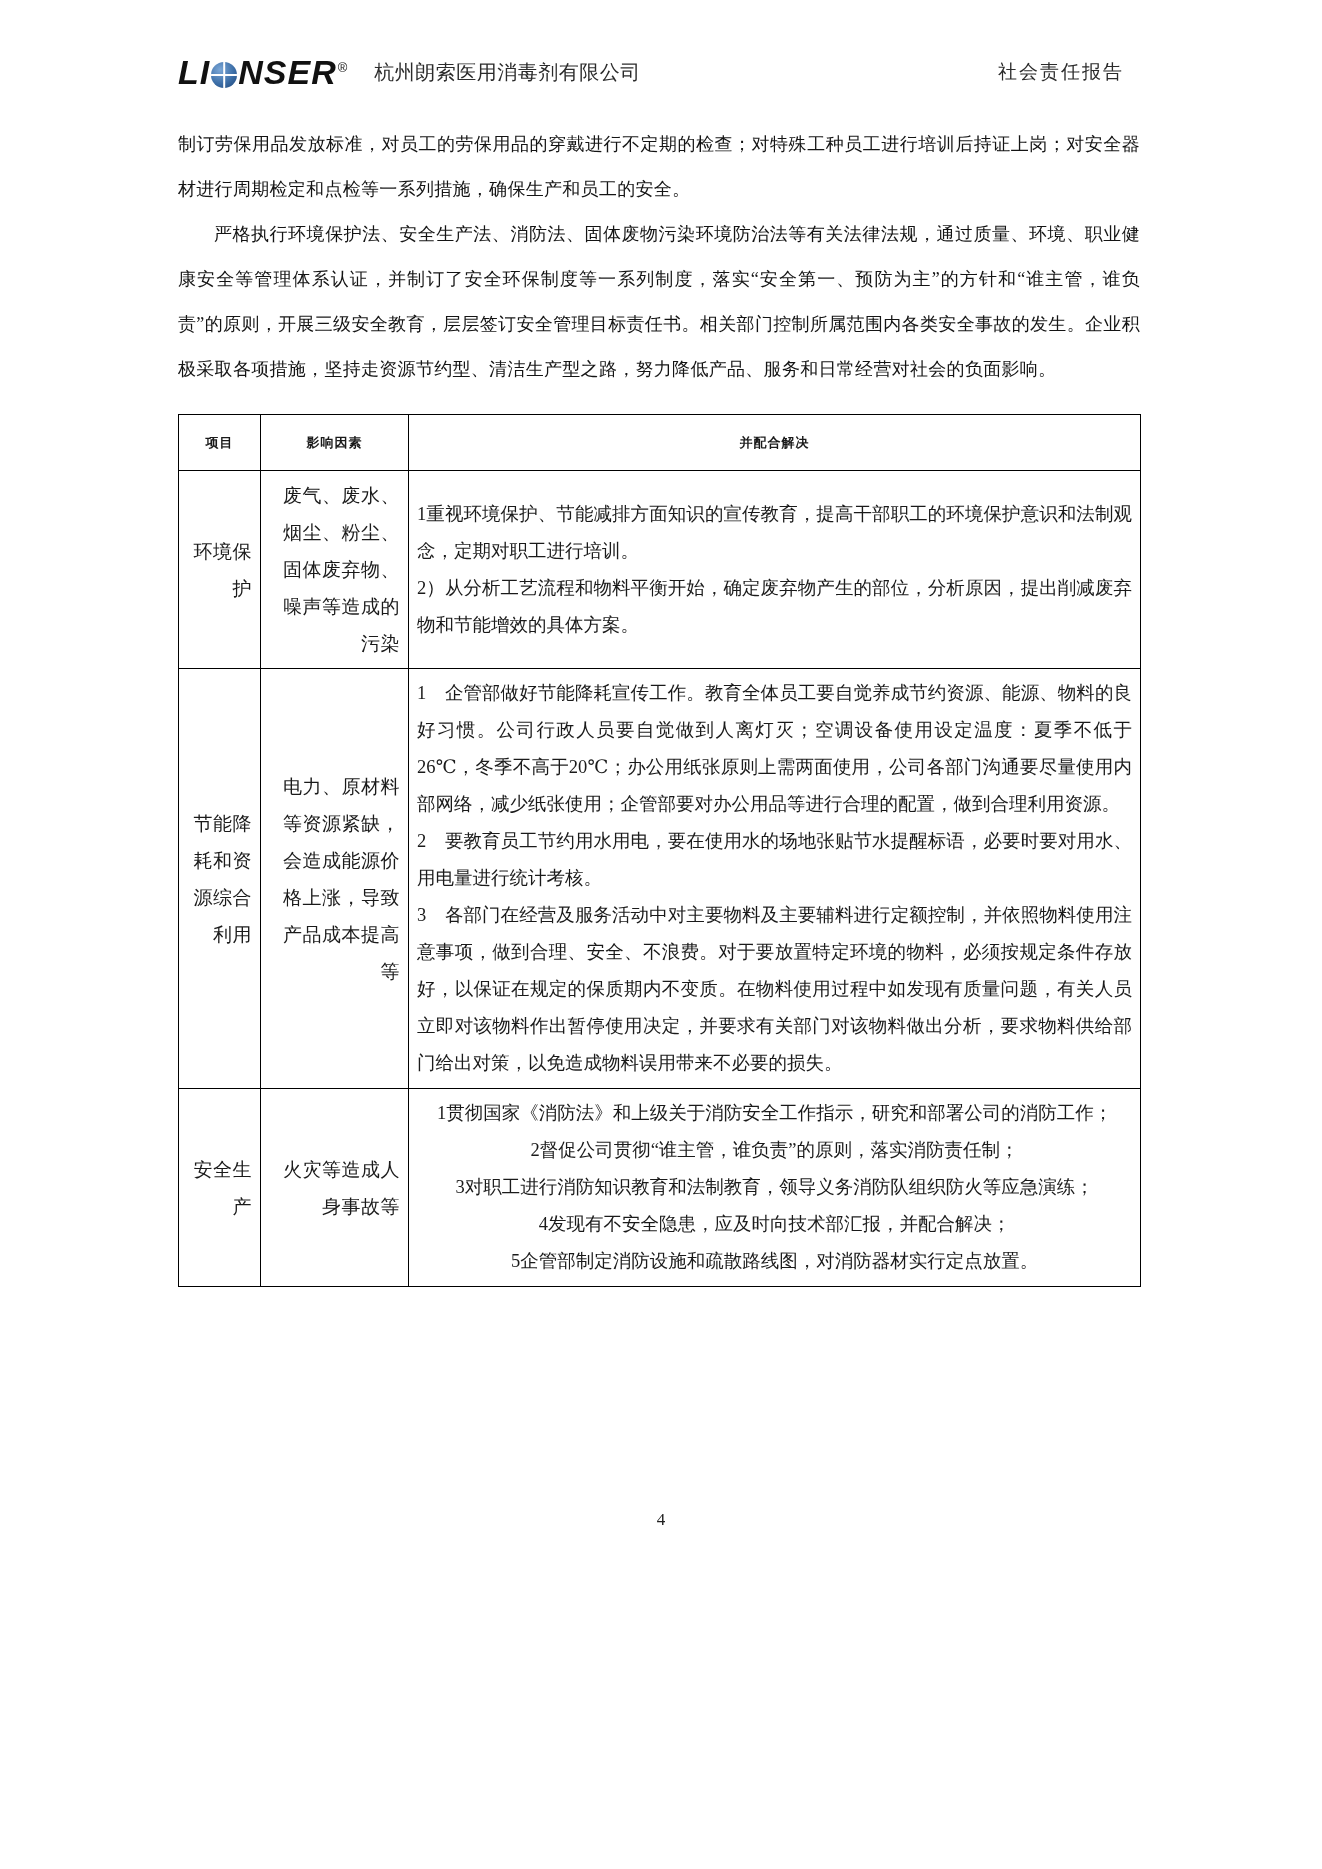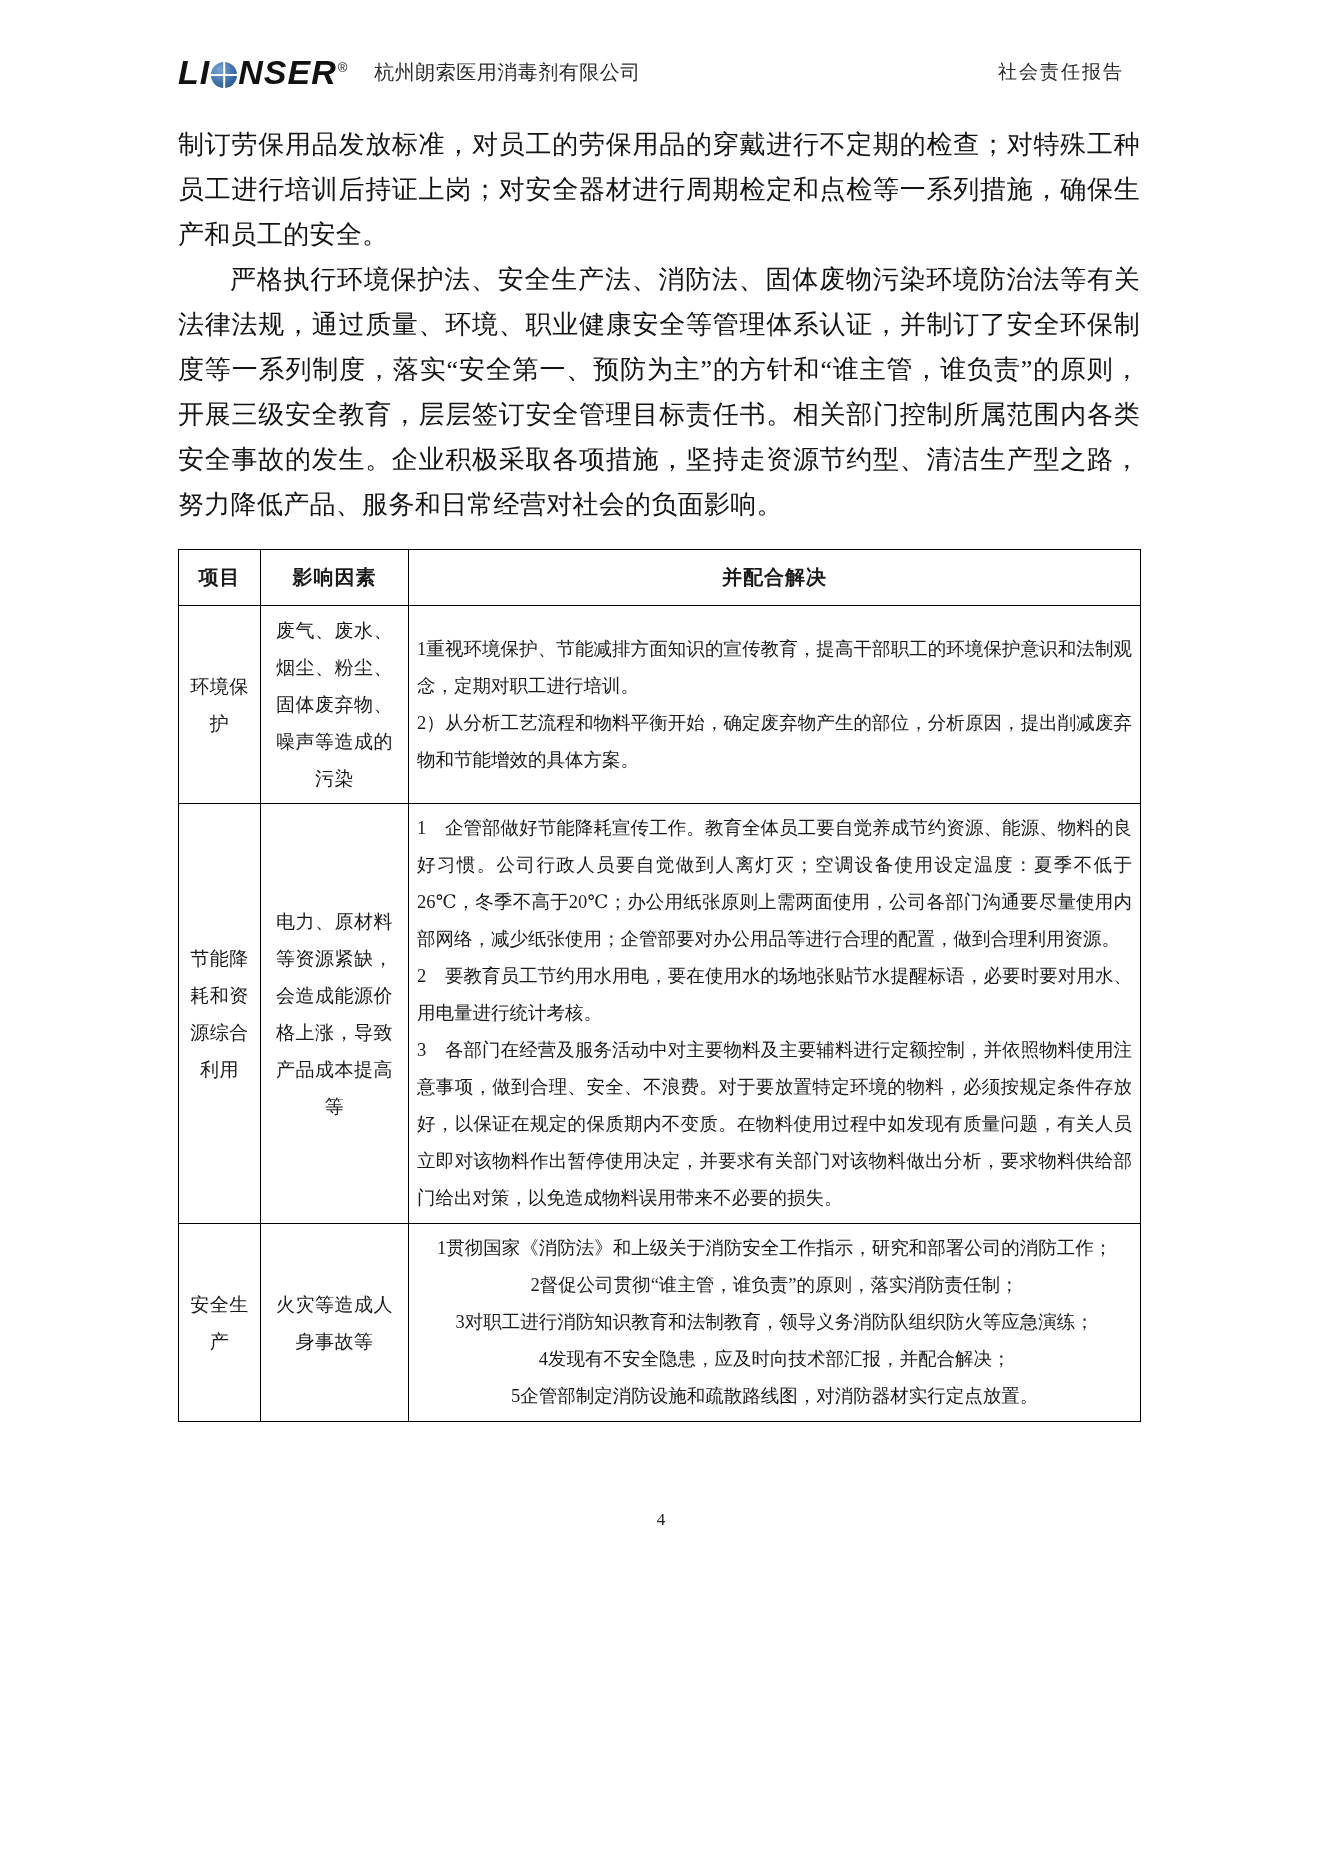--- a/index.html
+++ b/index.html
@@ -108,21 +108,21 @@
 
   
   .content {
     position: absolute;
     top: 122px;
     left: 178px;
     width: 962px;
   }
   p.para {
     margin: 0 0 0 0;
-    font-size: 26px;
+    font-size: 18px;
     line-height: 45px;
     text-align: justify;
     text-justify: inter-ideograph;
     letter-spacing: 0.3px;
     color: #141414;
   }
   p.indent {
     text-indent: 2em;
   }
 
@@ -137,31 +137,31 @@
     table-layout: fixed;
   }
   table.main td, table.main th {
     border: 1.6px solid #000000;
     vertical-align: middle;
     padding: 6px 8px;
     box-sizing: border-box;
   }
   table.main th {
     font-weight: bold;
-    font-size: 20px;
+    font-size: 13px;
     text-align: center;
     height: 56px;
     letter-spacing: 1px;
   }
   .col-item { width: 82px; }
   .col-factor { width: 148px; }
   .col-measure { width: 732px; }
 
   td.item-cell, td.factor-cell {
-    text-align: center;
+    text-align: right;
     font-size: 19px;
     line-height: 37px;
     letter-spacing: 0.5px;
   }
   td.measure-cell {
     font-size: 18.5px;
     line-height: 37px;
     text-align: justify;
     text-justify: inter-ideograph;
     padding: 10px 14px 10px 14px;

